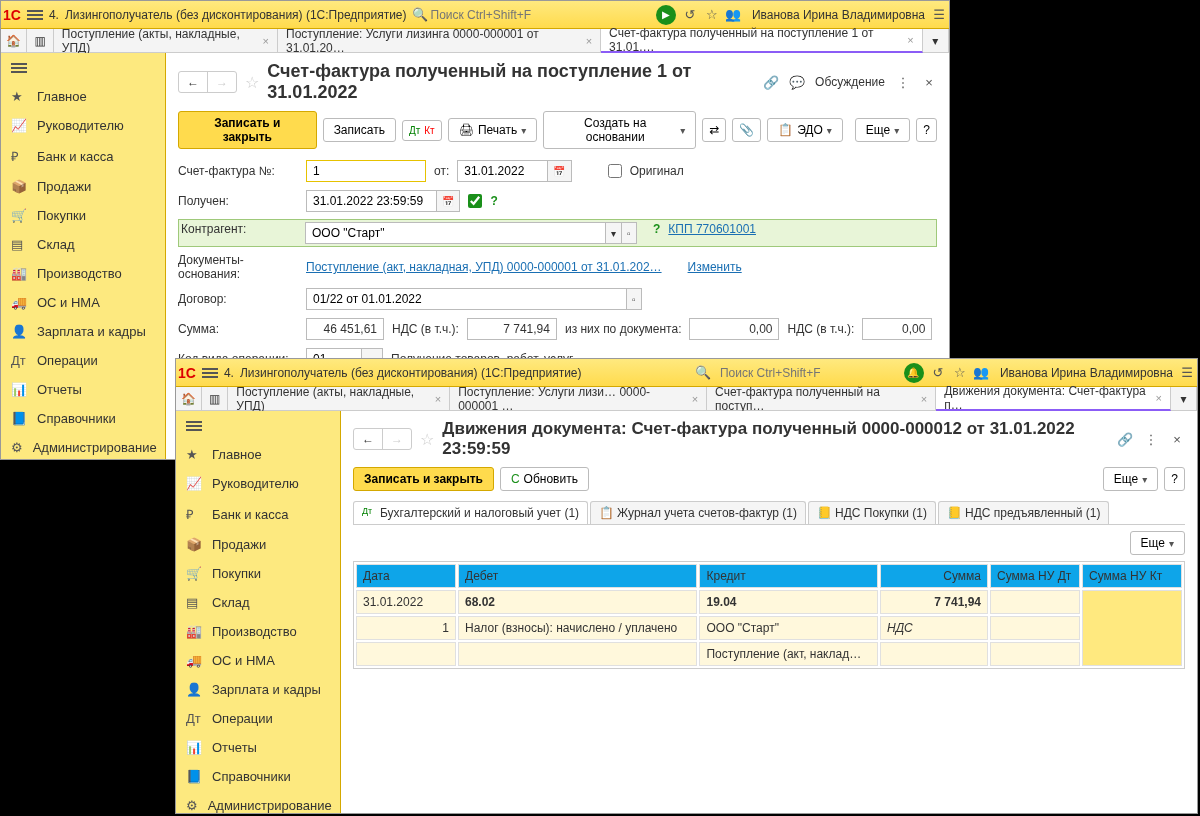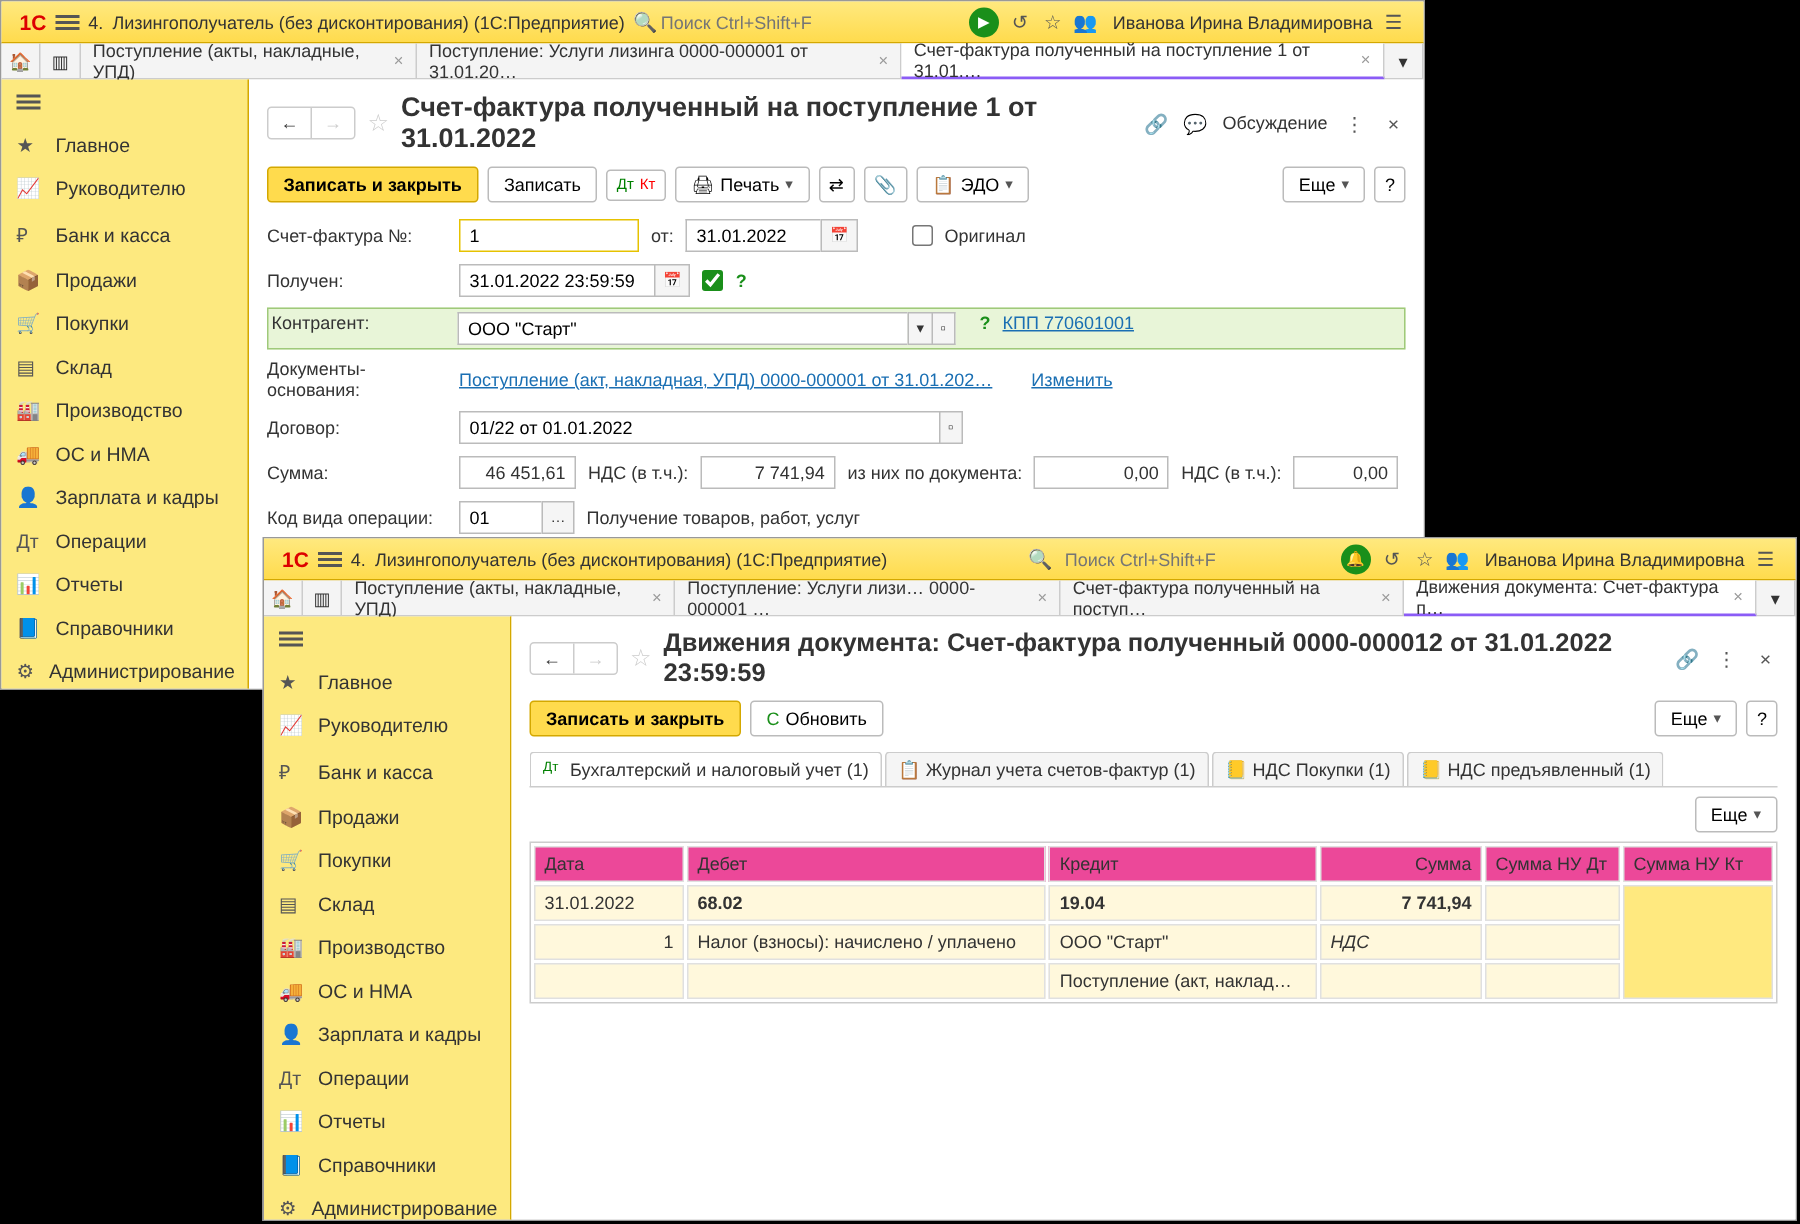--- a/index.html
+++ b/index.html
@@ -1,20 +1,20 @@
 <!DOCTYPE html>
 <html><head>
 <meta charset="utf-8">
 <style>
 * { box-sizing: border-box; margin: 0; padding: 0; font-family: Arial, sans-serif; }
 body { background: #000; font-size: 12px; color: #333; width: 1200px; height: 816px; overflow: hidden; position: relative; }
 .window { background: #fff; border: 1px solid #999; position: absolute; }
 .window1 { left: 0; top: 0; width: 950px; height: 460px; z-index: 1; }
 .window2 { left: 175px; top: 358px; width: 1023px; height: 456px; z-index: 2; }
-.titlebar { background: linear-gradient(#ffe97f, #ffdb4d); height: 28px; display: flex; align-items: center; padding: 0 12px; border-bottom: 1px solid #d4a800; gap: 6px; }
+.titlebar { background: linear-gradient(#ffe97f, #ffdb4d); height: 28px; display: flex; align-items: center; padding: 0 2px; border-bottom: 1px solid #d4a800; gap: 6px; }
 .logo { color: #d00; font-weight: bold; font-size: 14px; }
 .hamburger { display: inline-block; width: 16px; }
 .hamburger div { height: 2px; background: #555; margin: 2px 0; }
 .titlebar-text { flex: 0 0 auto; font-size: 12px; color: #333; }
 .search-box { flex: 1; display: flex; align-items: center; min-width: 100px; }
 .search-input { border: none; background: transparent; color: #888; font-size: 12px; width: 180px; padding: 2px; }
 .play-circle { width: 20px; height: 20px; border-radius: 50%; background: #1a8f1a; display: flex; align-items: center; justify-content: center; color: #fff; font-size: 10px; }
 .icon { width: 16px; height: 16px; display: inline-flex; align-items: center; justify-content: center; color: #555; font-size: 13px; }
 .titlebar-user { font-size: 12px; color: #333; margin-left: 4px; }
 .spacer { flex: 1; }
@@ -53,21 +53,21 @@
 .link { color: #1a6fb3; text-decoration: underline; font-size: 12px; }
 .num-box { border: 1px solid #bbb; padding: 3px 6px; text-align: right; background: #fff; font-size: 12px; }
 .radio-row label { font-size: 12px; display: inline-flex; align-items: center; gap: 4px; margin-right: 20px; }
 .tabs2 { display: flex; border-bottom: 1px solid #ccc; margin-top: 6px; }
 .tab2 { border: 1px solid #ccc; border-bottom: none; padding: 4px 8px; font-size: 12px; background: #f5f5f5; margin-right: 2px; border-radius: 3px 3px 0 0; display: flex; align-items: center; gap: 4px; }
 .tab2.active { background: #fff; }
 .tab2 .ti { width: 14px; height: 14px; display: inline-block; }
 .more-row { display: flex; justify-content: flex-end; margin: 6px 0; }
 .grid { width: 100%; border: 1px solid #ccc; }
 .grid th, .grid td { border: 1px solid #e0e0e0; padding: 4px 6px; font-size: 12px; text-align: left; }
-.grid th { background: #ec4899; font-weight: normal; }
+.grid th { background: #0ea5e9; font-weight: normal; }
 .grid .r-yellow td { background: #fff8dc; }
 .grid .sum-cell { text-align: right; }
 .grid .ital { font-style: italic; }
 .yellow-cell { background: #ffe97f !important; }
 .help-q { color: #1a8f1a; font-weight: bold; }
 .section-green { display:flex; align-items:flex-start; background:#e8f5d8; padding:2px; border:1px solid #9fc97a; }
 </style>
 </head>
 <body>
 
@@ -182,20 +182,21 @@
         </div>
       </div>
       <div class="toolbar">
         <button class="btn primary">Записать и закрыть</button>
         <button class="btn">Записать</button>
         <button class="btn icon-only">
             <span style="color:green;font-size:10px">Дт</span>
             <span style="color:red;font-size:10px">Кт</span>
           </button>
         <button class="btn dropdown-caret">🖨 <span>Печать</span></button>
+        <button class="btn dropdown-caret">Создать на основании</button>
         <button class="btn icon-only">⇄</button>
         <button class="btn icon-only">📎</button>
         <button class="btn dropdown-caret">📋 <span>ЭДО</span></button>
         <div class="spacer"></div>
         <button class="btn dropdown-caret">Еще</button>
         <button class="btn icon-only">?</button>
       </div>
       <div class="form-row">
         <span class="form-label">Счет-фактура №:</span>
         <input class="input hl" style="width: 120px;" value="1">

